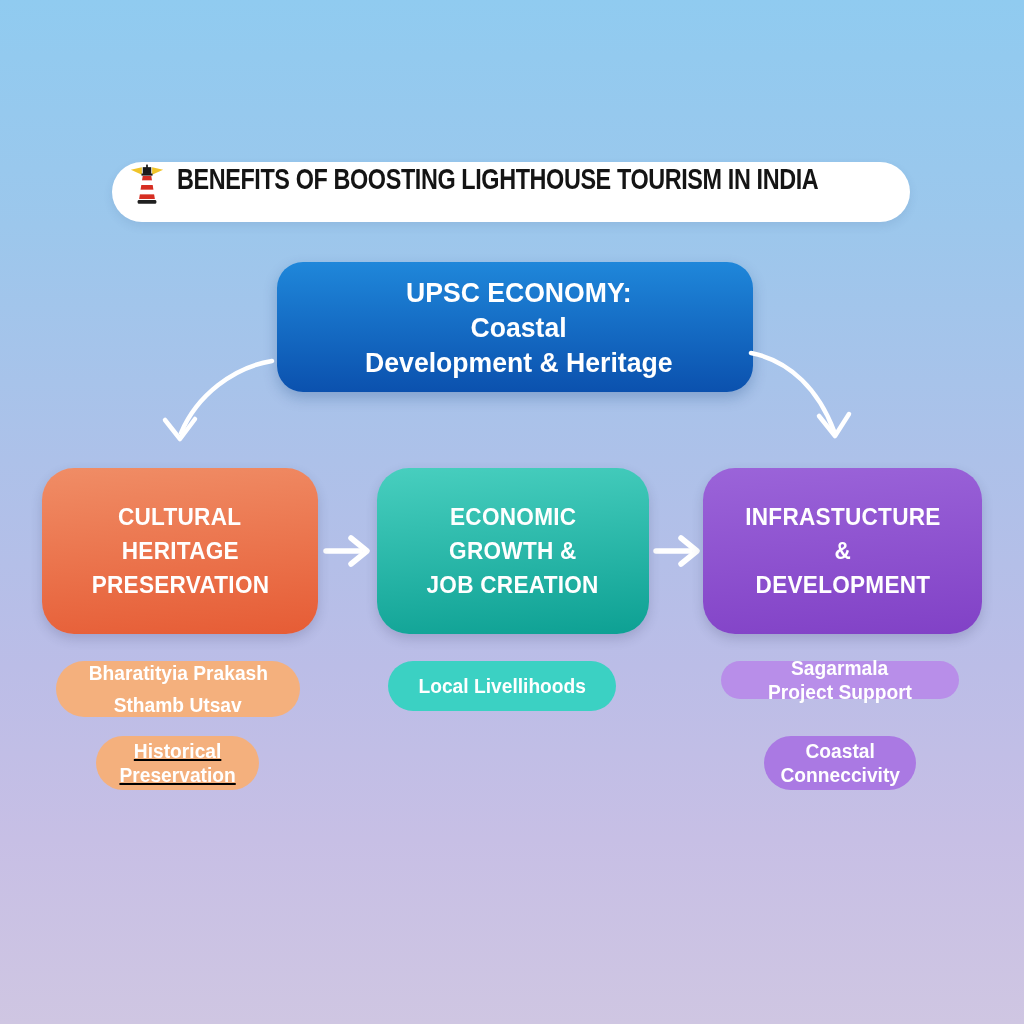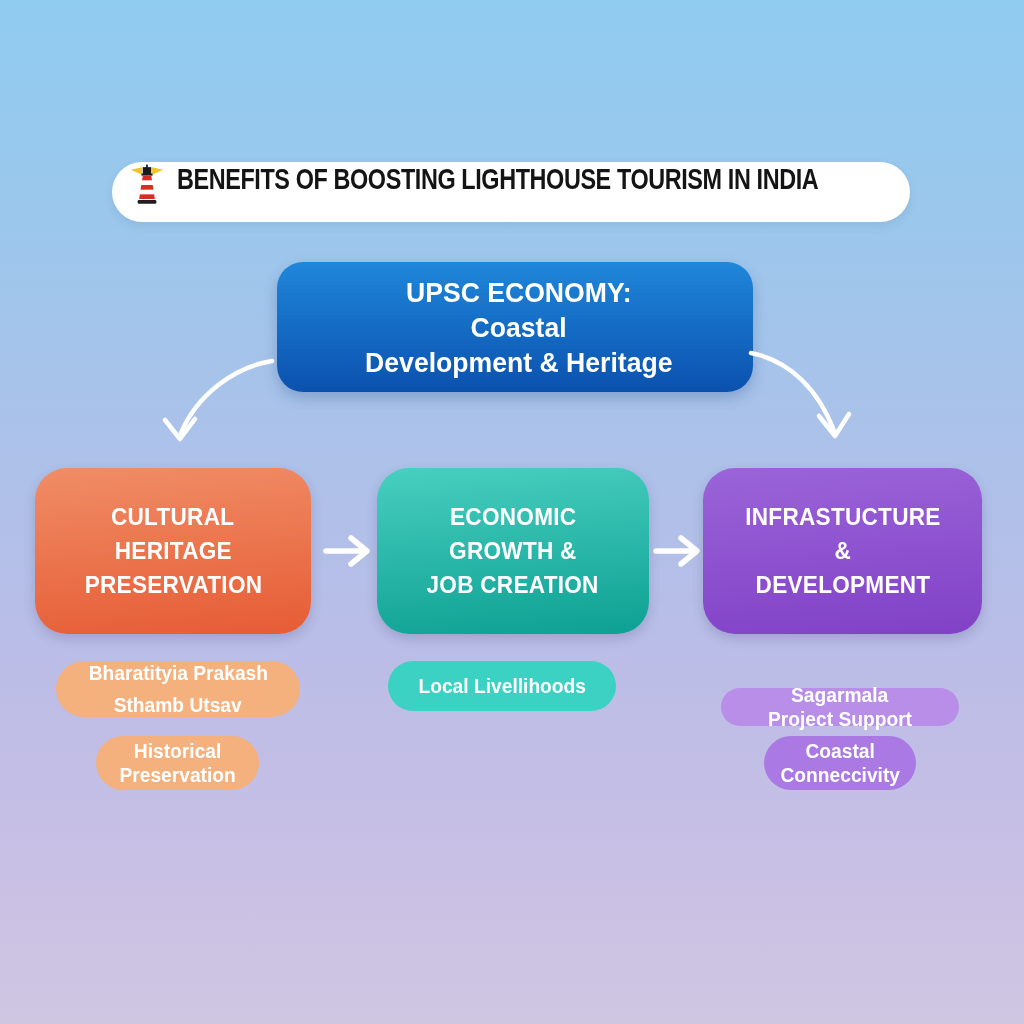--- a/index.html
+++ b/index.html
@@ -94,21 +94,21 @@
     box-shadow: 0 5px 12px rgba(40,40,80,0.18);
   }
   .branch .line {
     color: #ffffff;
     font-size: 24px;
     font-weight: 700;
     line-height: 34px;
     letter-spacing: 0.3px;
     transform: scaleX(0.94);
   }
-  .branch-cultural      { left: 35px;  width: 276px; background: linear-gradient(175deg, #f08d66 0%, #e65c35 100%); }
+  .branch-cultural      { left: 42px;  width: 276px; background: linear-gradient(175deg, #f08d66 0%, #e65c35 100%); }
   .branch-economic      { left: 377px; width: 272px; background: linear-gradient(175deg, #48cfbf 0%, #0da093 100%); }
   .branch-infrastructure{ left: 703px; width: 279px; background: linear-gradient(175deg, #9b64d9 0%, #8141c6 100%); }
 
   
   .pill {
     position: absolute;
     border-radius: 28px;
     display: flex;
     flex-direction: column;
     justify-content: center;
@@ -117,24 +117,24 @@
   }
   .pill .line {
     color: #ffffff;
     font-size: 20px;
     font-weight: 700;
     line-height: 24px;
     transform: scaleX(0.96);
     white-space: nowrap;
   }
   .pill-c1 { left: 56px;  top: 661px; width: 244px; height: 56px; background: #f4b07d; gap: 8px; }
-  .pill-c2 { left: 96px;  top: 736px; width: 163px; height: 54px; background: #f4b07d; }
+  .pill-c2 { left: 96px;  top: 736px; width: 163px; height: 54px; background: #f4b07d; text-decoration: underline; }
   .pill-e1 { left: 388px; top: 661px; width: 228px; height: 50px; background: #3bd1c3; }
   .pill-e2 { left: 419px; top: 733px; width: 187px; height: 49px; background: #f5ae79; }
-  .pill-i1 { left: 721px; top: 688px; width: 238px; height: 38px; background: #b88ee9; }
+  .pill-i1 { left: 721px; top: 661px; width: 238px; height: 38px; background: #b88ee9; }
   .pill-i2 { left: 764px; top: 736px; width: 152px; height: 54px; background: #aa79e3; }
 </style>
 </head>
 <body>
 
 <div class="canvas">
 
   <div class="banner">
     <svg width="34" height="46" viewBox="0 0 40 48" aria-hidden="true">
       <polygon points="1,6 14,3 14,12" fill="#f0c429"></polygon>

